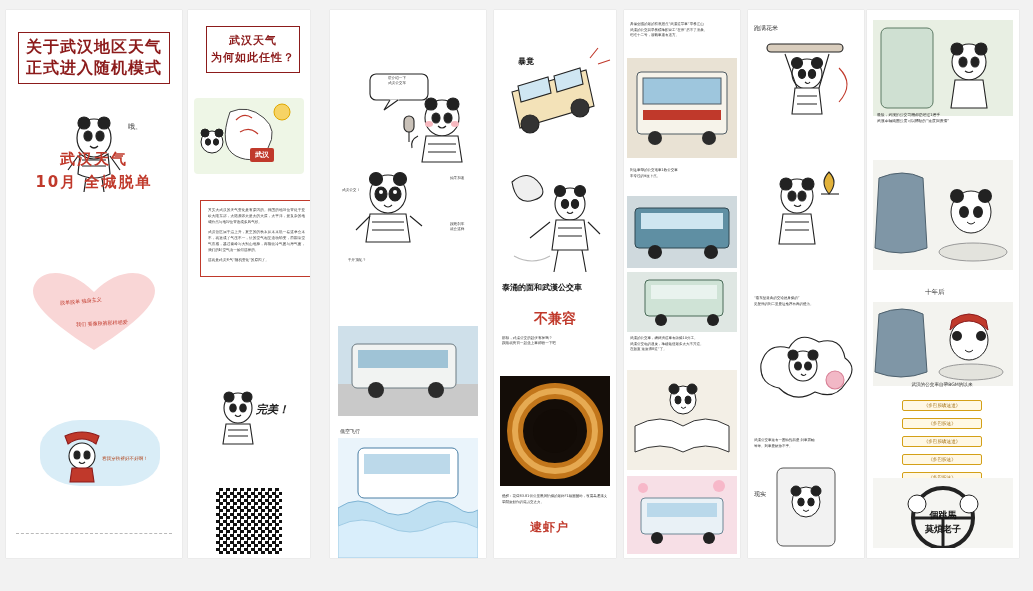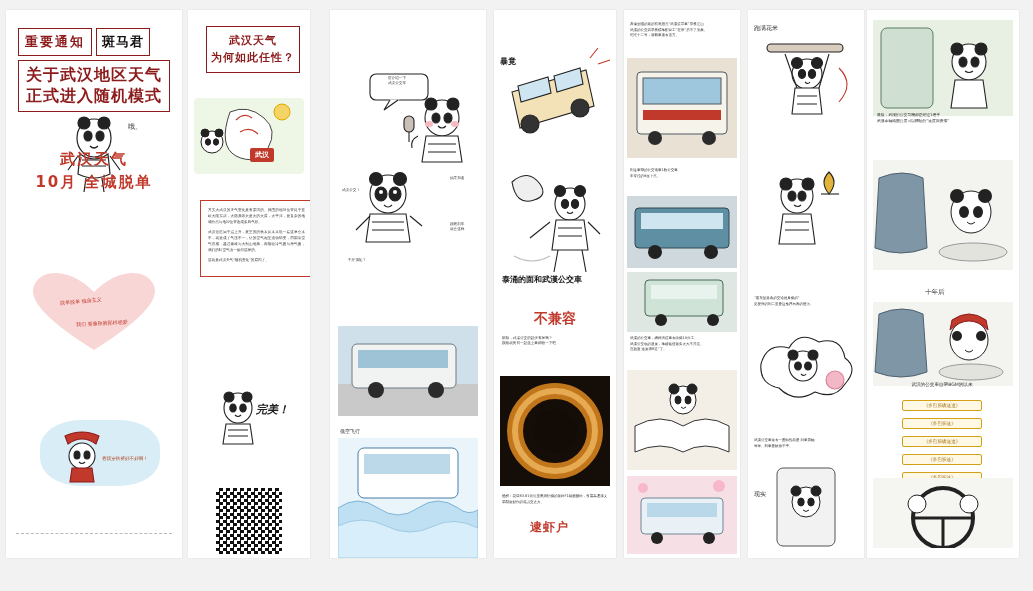--- a/index.html
+++ b/index.html
@@ -36,22 +36,22 @@
       repeating-conic-gradient(#111 0 25%, #fff 0 50%) 0 0/7px 7px;}
 
   
   .strip{position:absolute;top:10px;height:548px;background:#fff;}
   .cap{position:absolute;font-size:3.6px;line-height:1.5;color:#333;}
 
   .c3-title{position:absolute;left:8px;top:14px;width:140px;text-align:center;font-size:10.5px;font-weight:bold;color:#111;line-height:1.55;}
   .c3-q{position:absolute;left:10px;top:262px;width:140px;text-align:center;font-size:9.5px;font-weight:bold;color:#111;line-height:1.5;}
   .c3-fly{position:absolute;left:10px;top:418px;font-size:5px;color:#333;}
 
-  .c4-t1{position:absolute;left:6px;top:46px;font-size:8px;font-weight:bold;color:#111;}
-  .c4-t2{position:absolute;left:8px;top:264px;width:130px;font-size:8px;font-weight:bold;line-height:1.5;color:#111;}
+  .c4-t1{position:absolute;left:24px;top:46px;font-size:8px;font-weight:bold;color:#111;}
+  .c4-t2{position:absolute;left:8px;top:272px;width:130px;font-size:8px;font-weight:bold;line-height:1.5;color:#111;}
   .c4-t3{position:absolute;left:40px;top:300px;font-size:14px;font-weight:bold;color:#c0392b;}
   .c4-foot{position:absolute;left:36px;bottom:22px;font-size:12px;font-weight:bold;color:#c0392b;letter-spacing:1px;}
 
   .c7-t{position:absolute;left:6px;top:14px;font-size:6px;color:#333;}
   .c7-t2{position:absolute;left:10px;top:470px;font-size:6px;color:#333;}
 
   .c8-t1{position:absolute;left:10px;top:102px;width:128px;font-size:3.8px;line-height:1.6;color:#333;}
   .c8-year{position:absolute;left:58px;top:278px;font-size:6.5px;color:#333;}
   .c8-bgm{position:absolute;left:14px;top:372px;width:122px;text-align:center;font-size:4.6px;color:#333;}
   .bgmlist{position:absolute;left:26px;top:390px;width:98px;}
@@ -61,24 +61,20 @@
   .note{position:absolute;font-size:3.5px;line-height:1.6;color:#333;}
 </style>
 </head>
 <body>
 
 <div class="stage">
 
   <div class="panel" style="left:6px;top:10px;width:176px;height:548px;">
     <div class="col-inner">
       <div class="p1-banner">
-        <div class="p1-row">
-          <div class="p1-box">重要通知</div>
-          <div class="p1-name">斑马君</div>
-        </div>
         <div class="p1-sub" style="white-space:pre-line;">关于武汉地区天气
 正式进入随机模式</div>
       </div>
 
       <svg width="176" height="120" style="position:absolute;left:0;top:80px;">
         <g stroke="#222" stroke-width="1.2" fill="none">
           <ellipse cx="88" cy="48" rx="17" ry="19" fill="#fff"></ellipse>
           <circle cx="78" cy="33" r="6" fill="#222"></circle>
           <circle cx="98" cy="33" r="6" fill="#222"></circle>
           <ellipse cx="82" cy="46" rx="4" ry="5" fill="#222"></ellipse>
@@ -470,16 +466,18 @@
       </div>
 
       <svg width="140" height="70" style="position:absolute;left:6px;top:468px;">
         <rect width="140" height="70" fill="#f5f5f2"></rect>
         <circle cx="70" cy="40" r="30" fill="none" stroke="#222" stroke-width="4"></circle>
         <path d="M40 40 h60 M70 40 v28" stroke="#222" stroke-width="3"></path>
         <circle cx="44" cy="26" r="9" fill="#fff" stroke="#222"></circle>
         <circle cx="96" cy="26" r="9" fill="#fff" stroke="#222"></circle>
       </svg>
 
+      <div class="c8-end" style="white-space:pre-line;">個跳馬
+莫煩老子</div>
     </div>
   </div>
 
 </div>
 
 </body></html>

